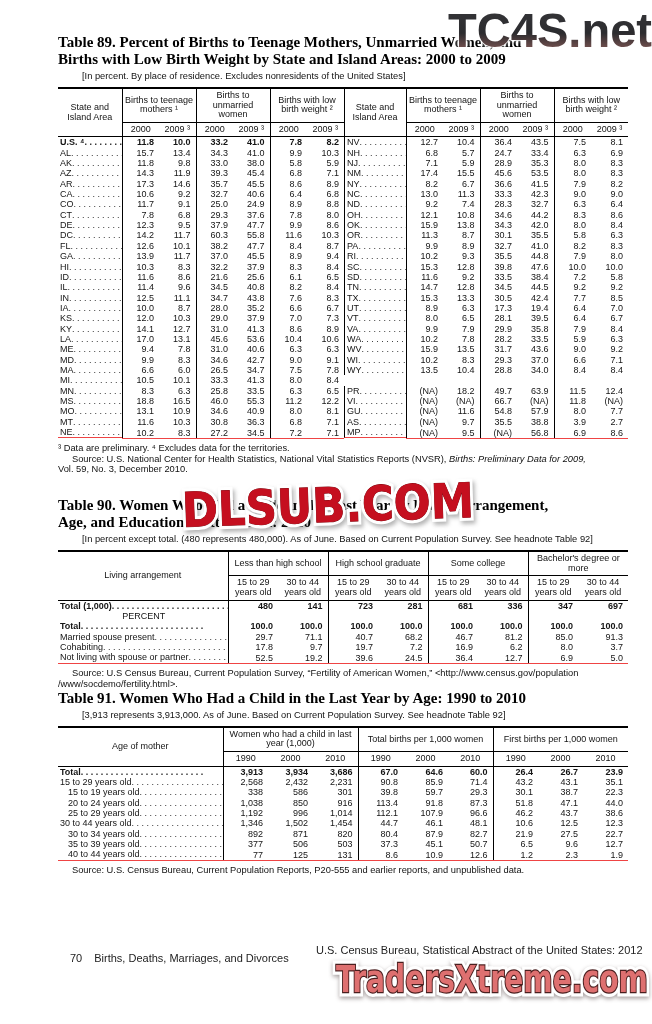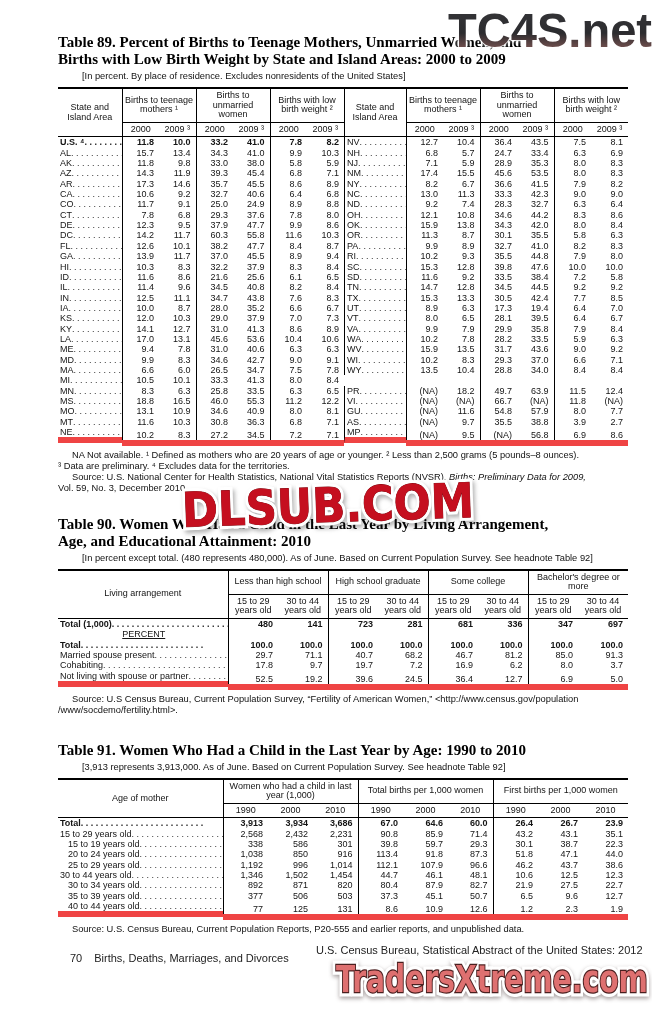--- a/index.html
+++ b/index.html
@@ -10,42 +10,42 @@
   .t-title{font-family:"Liberation Serif",serif;font-weight:bold;font-size:15px;line-height:17px;color:#000;}
   .headnote{font-size:9.3px;line-height:11px;margin-top:3px;color:#111;padding-left:24px;}
 
   table.tbl{border-collapse:collapse;table-layout:fixed;width:570px;border-top:2px solid #000;margin-top:5px;}
   table.tbl th{font-weight:normal;font-size:9px;line-height:9.6px;padding:2px 1px;vertical-align:middle;text-align:center;}
   .grph{border-bottom:1px solid #000;}
   .stubh{border-bottom:1px solid #000;}
   .subh{border-bottom:1px solid #000;text-align:right;padding-right:7px;}
   .vl{border-left:1px solid #000;}
   table.tbl tbody td{font-size:9px;line-height:10.35px;padding:0;vertical-align:bottom;}
-  table.tbl tbody tr:last-child td{border-bottom:6px solid #ef4444;align-items:flex-end;}
+  table.tbl tbody tr:last-child td{border-bottom:1px solid #ef4444;align-items:flex-end;}
   .num{text-align:right;padding-right:5px !important;}
   .stub{padding-left:2px !important;display:flex;align-items:flex-end;}
   .stub .lbl{white-space:normal;}
   .stub .lead{flex:1;overflow:hidden;white-space:nowrap;color:#222;}
   .stub .lead::before{content:" . . . . . . . . . . . . . . . . . . . . . . . . .";}
   .b{font-weight:bold;align-items:center;}
   .cen{display:block;text-align:center;}
   .ind{padding-left:10px !important;}
-  tr.gap td{padding-top:13px;text-decoration:underline;}
+  tr.gap td{padding-top:13px;}
   tr.gapsm td{padding-top:4px;}
 
   .t90 tbody td,.t91 tbody td{font-size:9.5px;line-height:10.6px;}
   .t90 th,.t91 th{font-size:9.3px;line-height:10px;}
 
   .fnotes{margin-top:4px;}
   .fn{font-size:9.3px;line-height:10.8px;color:#111;}
   .fn.indent{text-indent:14px;}
   .it{font-style:italic;}
   .sect{margin-top:0;}
   .mt90{margin-top:22px;}
-  .mt91{margin-top:26px;}
+  .mt91{}
 
   .pagefoot{position:absolute;left:70px;top:952px;font-size:11px;color:#222;}
   .pagefoot .pnum{margin-right:12px;}
   .imprint{position:absolute;left:316px;top:944px;font-size:11px;color:#222;}
 
   .wm{position:absolute;z-index:9;pointer-events:none;}
   .wm-top{right:-4px;top:2px;filter:drop-shadow(0 0 2px rgba(255,255,255,.85));}
   .wm-mid{left:176px;top:476px;filter:drop-shadow(2px 3px 2px rgba(40,40,40,.35));}
   .wm-bot{left:330px;top:944px;filter:drop-shadow(0 2px 2px rgba(40,20,20,.4));}
 </style>
@@ -735,21 +735,20 @@
             <td class="num vl">(NA)</td>
             <td class="num">9.5</td>
             <td class="num vl">(NA)</td>
             <td class="num">56.8</td>
             <td class="num vl">6.9</td>
             <td class="num">8.6</td>
           </tr>
         </tbody>
       </table>
     <div class="fnotes">
-      <div class="fn indent">NA Not available. ¹ Defined as mothers who are 20 years of age or younger. ² Less than 2,500 grams (5 pounds–8 ounces).</div>
       <div class="fn">³ Data are preliminary. ⁴ Excludes data for the territories.</div>
       <div class="fn indent"><span>Source: U.S. National Center for Health Statistics, National Vital Statistics Reports (NVSR), </span><span class="it">Births: Preliminary Data for 2009,</span></div>
       <div class="fn">Vol. 59, No. 3, December 2010.</div>
     </div>
 
     <div class="sect mt90">
       <div class="t-title">
         <div>Table 90. Women Who Had a Child in the Last Year by Living Arrangement,</div>
         <div>Age, and Educational Attainment: 2010</div>
       </div>

